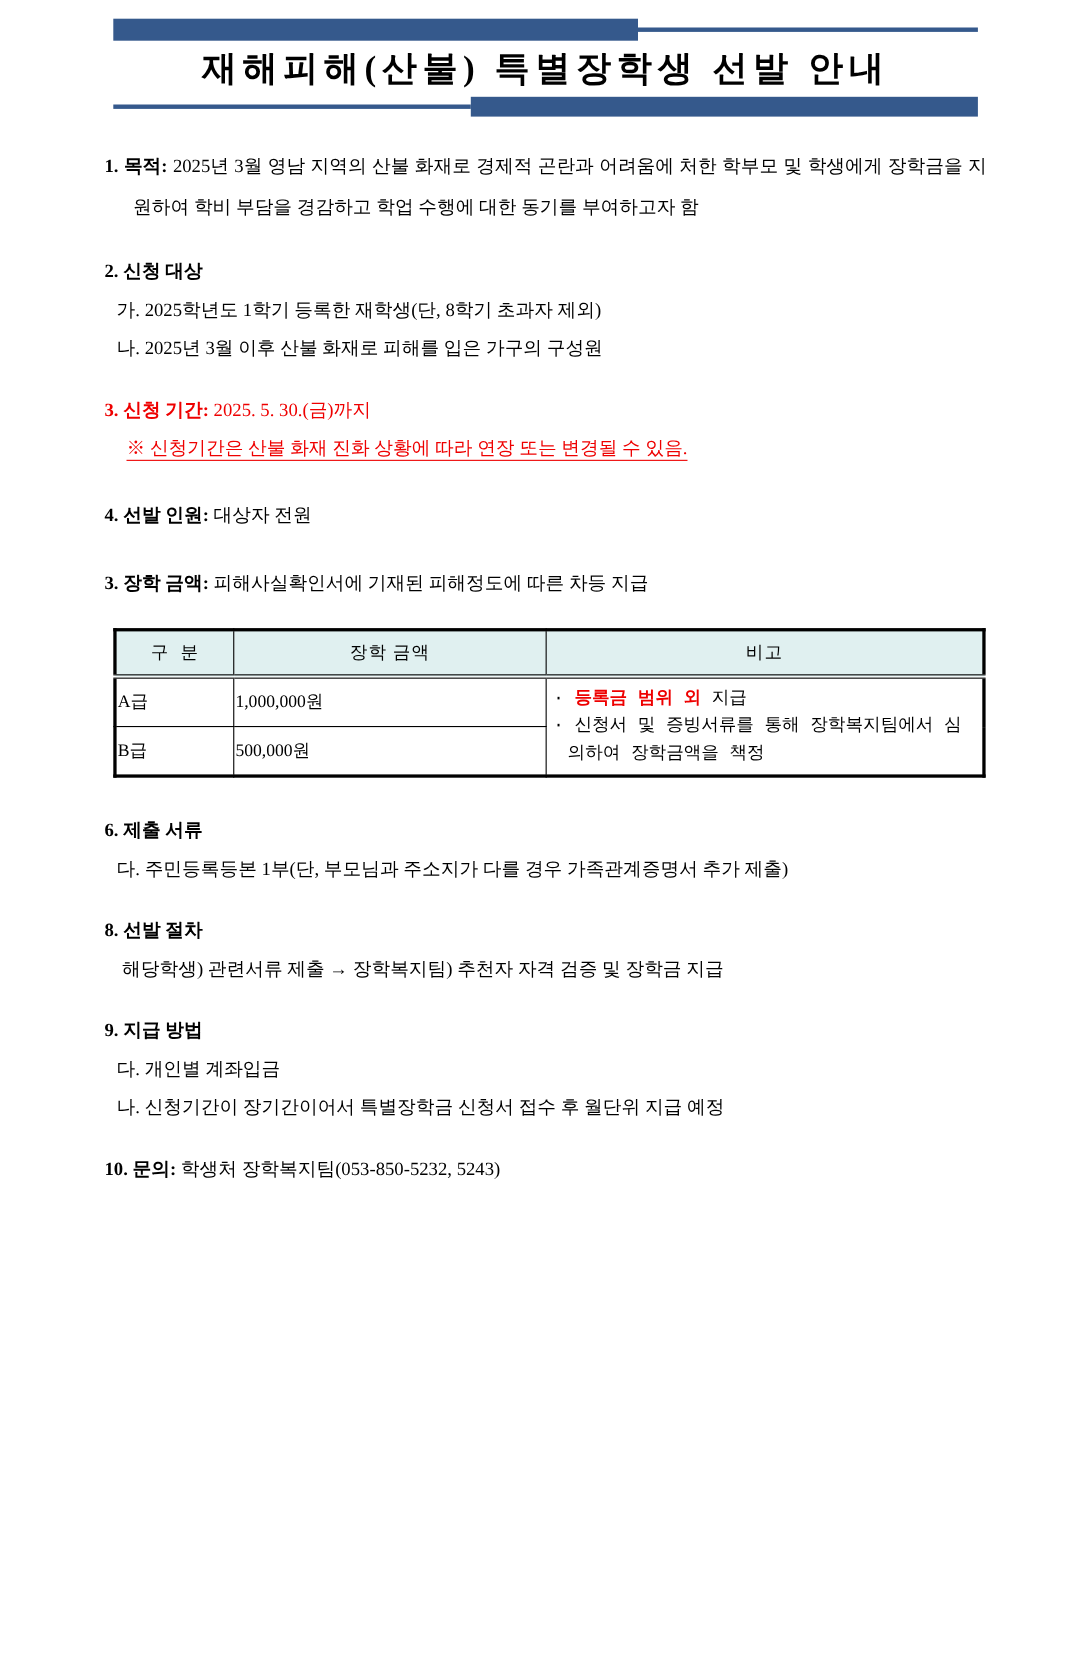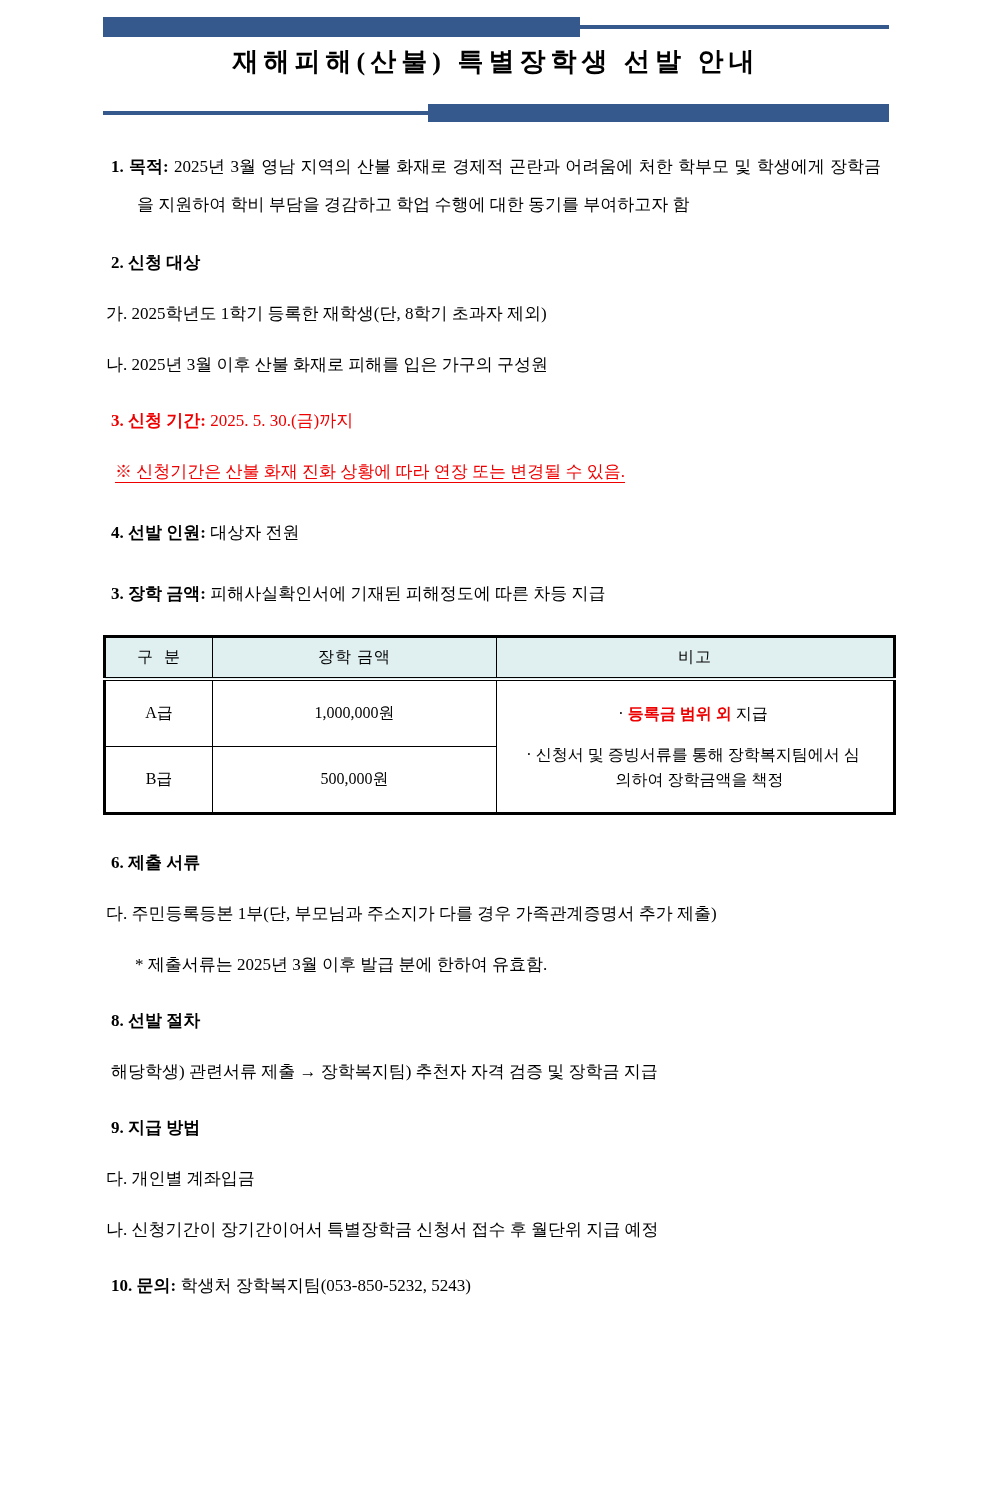--- a/index.html
+++ b/index.html
@@ -18,28 +18,28 @@
   
   .band{display:flex;align-items:center;margin:0 8px;}
   .band .bar{background:var(--blue);}
   .band .rule{background:var(--blue);height:4px;}
   .band-top .bar{width:477px;height:20px;}
   .band-top .rule{flex:1;}
   .band-bottom .rule{flex:1;}
   .band-bottom .bar{width:461px;height:18px;}
 
   .title{
-    margin:3px 0 20px 0;text-align:center;
-    font-size:26px;font-weight:bold;letter-spacing:5px;line-height:44px;
+    margin:3px 0 4px 0;text-align:center;
+    font-size:32px;font-weight:bold;letter-spacing:5px;line-height:44px;
     white-space:nowrap;
   }
 
   
   .sec{margin-top:21px;}
-  .line{margin:16px;line-height:35px;text-align:justify;}
+  .line{margin:0;line-height:35px;text-align:justify;}
   .hang-num{padding-left:26px;text-indent:-26px;line-height:38px;}
   .heading{font-weight:bold;}
   .b{font-weight:bold;}
   .red{color:var(--red);}
   .item{margin-left:11px;padding-left:24px;text-indent:-24px;}
   .subnote{margin-left:40px;padding-left:22px;text-indent:-22px;}
   .note3{margin-left:20px;}
   .proc-line{margin-left:16px;}
   .u{text-decoration:underline;text-underline-offset:5px;}
 
@@ -49,25 +49,25 @@
     margin:24px 0 0 8px;width:790px;table-layout:fixed;
     font-size:16px;
     padding-left:28px;
   }
   .tbl th,.tbl td{border:1px solid #000;}
   .tbl thead th{
     background:var(--thead-bg);height:37px;font-weight:normal;
     text-align:center;white-space:pre;border-bottom:4px double #000;
     letter-spacing:1px;
   }
-  .tbl td{height:41px;text-align:center;}
+  .tbl td{height:41px;}
   .tbl td.remarks{
     text-align:left;vertical-align:middle;padding:4px 10px 4px 6px;
   }
-  .remark{margin:16px;line-height:25px;padding-left:13px;text-indent:-13px;text-align:center;}
+  .remark{margin:0;line-height:25px;padding-left:13px;text-indent:-13px;text-align:left;font-family:Liberation Mono, monospace;}
 </style>
 </head>
 <body>
 
 <div class="doc">
 
   <div class="band band-top">
     <div class="bar"></div>
     <div class="rule"></div>
   </div>
@@ -125,21 +125,20 @@
       <tr>
         <td>B급</td>
         <td>500,000원</td>
       </tr>
     </tbody>
   </table>
 
   <div class="sec" style="margin-top:30px;">
     <p class="line heading">6. 제출 서류</p>
     <p class="line item">다. 주민등록등본 1부(단, 부모님과 주소지가 다를 경우 가족관계증명서 추가 제출)</p>
-    <p class="line subnote">* 제출서류는 2025년 3월 이후 발급 분에 한하여 유효함.</p>
   </div>
 
 
   <div class="sec">
     <p class="line heading">8. 선발 절차</p>
     <p class="line proc-line">해당학생) 관련서류 제출 → 장학복지팀) 추천자 자격 검증 및 장학금 지급</p>
   </div>
 
   <div class="sec">
     <p class="line heading">9. 지급 방법</p>

